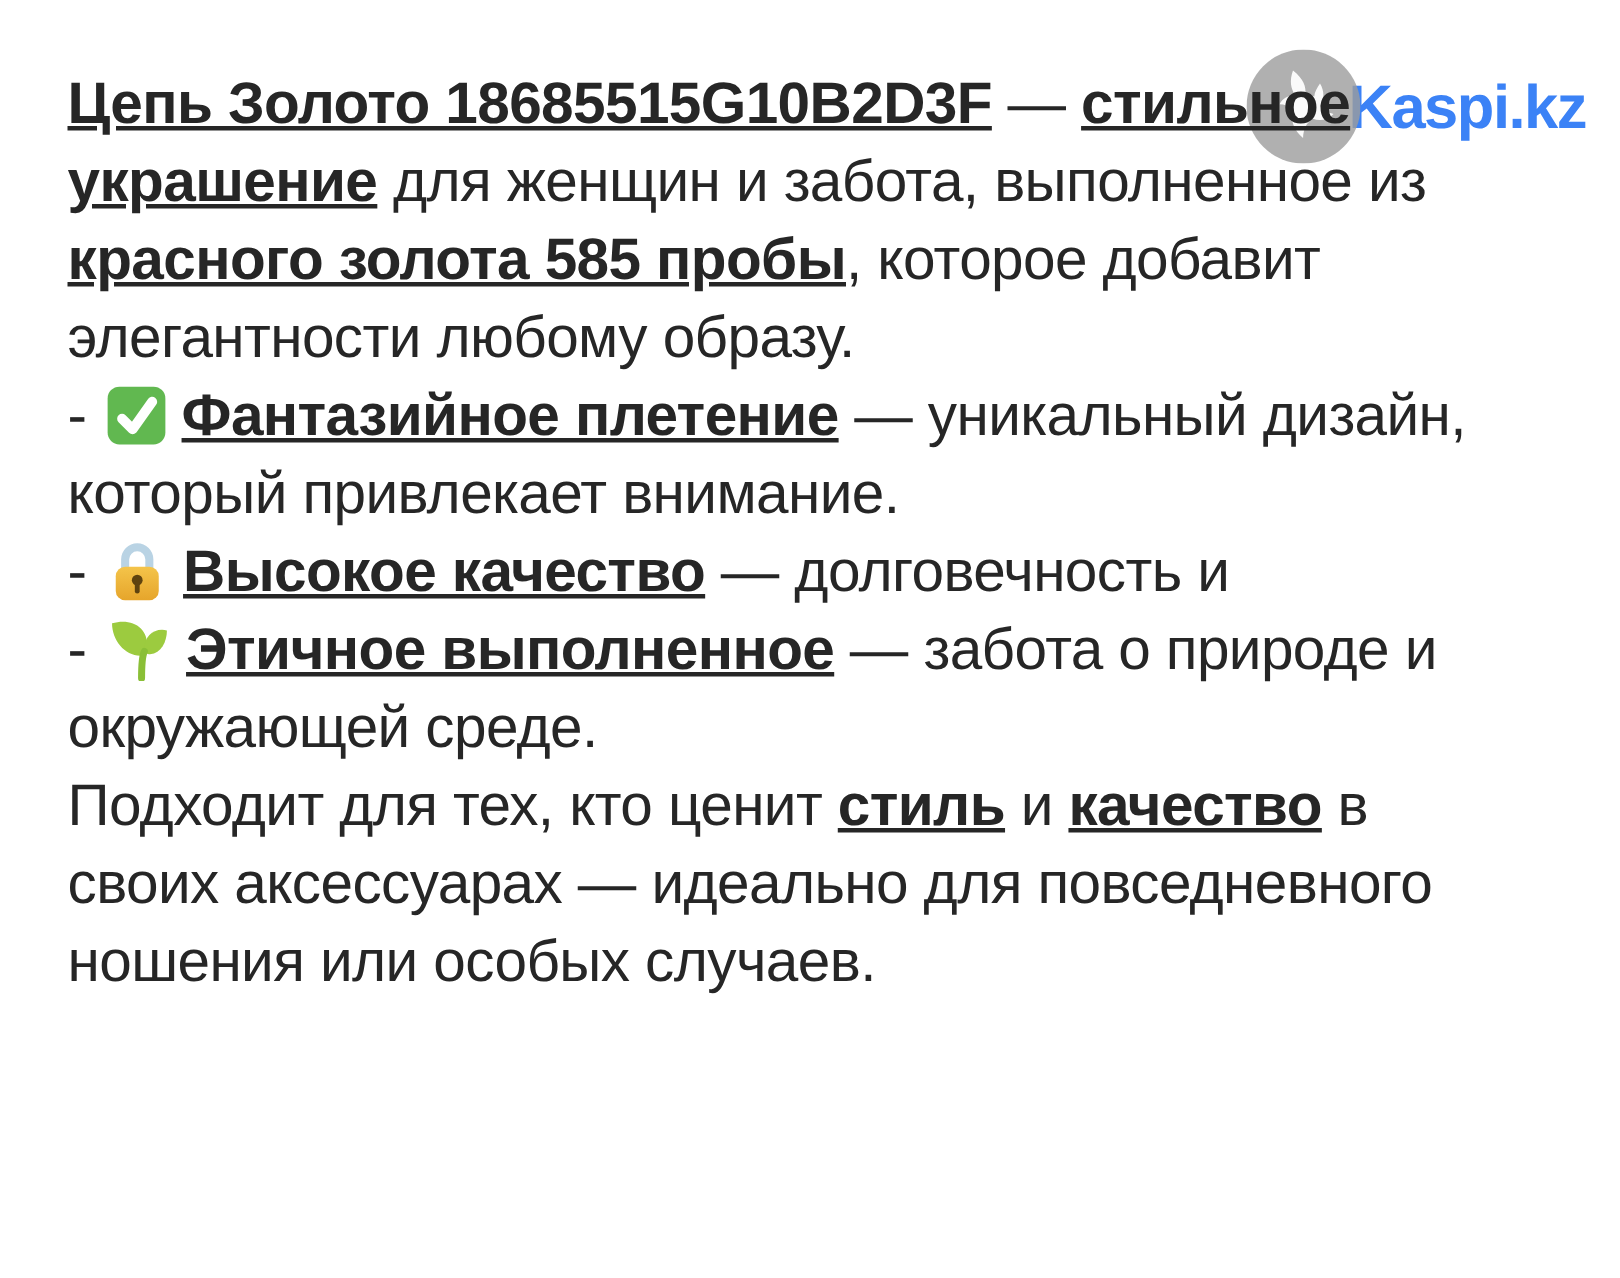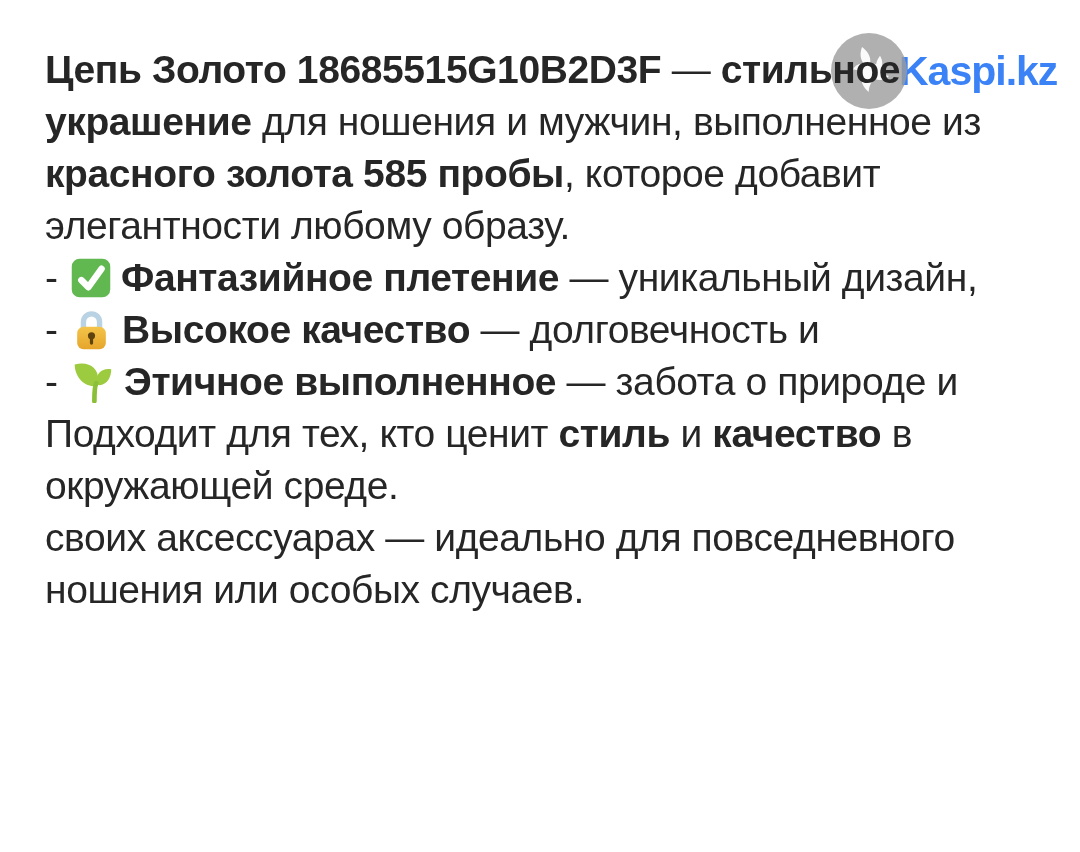--- a/index.html
+++ b/index.html
@@ -22,21 +22,21 @@
     color:#8e8e8e;margin-left:-8px;white-space:nowrap;
   }
   
   .description{
     position:absolute;left:45px;top:44px;width:1005px;
     z-index:1;
     font-size:39px;line-height:52px;letter-spacing:-0.4px;
     color:#262626;
   }
   .line{white-space:nowrap;height:52px;}
-  .b{font-weight:700;}
+  .b{font-weight:700;text-decoration:underline;}
   .emoji{display:inline-block;vertical-align:-8px;margin:0 9px 0 2px;line-height:0;}
   .emoji svg{width:42px;height:42px;display:inline-block;}
   .emoji.sparkles{margin-left:0;}
   .emoji.sparkles svg{width:46px;height:46px;}
   .emoji.seedling svg{width:45px;height:45px;}
   .emoji.lock svg{width:43px;height:43px;}
 </style>
 </head>
 <body>
 
@@ -47,29 +47,30 @@
       <svg viewBox="0 0 76 76" aria-hidden="true">
         <circle cx="38" cy="38" r="38" fill="#9d9d9d"></circle>
         <path fill="#ffffff" opacity="0.95" d="M31 14 c-2.5 7 -1.5 12 1.5 16.5 c-4.5 0 -8.5 2 -10.5 6 c3.2 0 6.2 1 8.2 3 c-1 8 1.5 14.5 7.5 19.5 c0.3 -6 2.3 -10 6.3 -13 c5 2 10 1 14 -3 c-4 -1 -7 -2.3 -9 -5.3 c3 -5 3 -10 0 -15 c-2 3 -3.6 5.6 -3.8 8.6 c-2 -1 -4 -1 -6 -0.6 c0.8 -6 -1.2 -11.2 -8.2 -16.7 z"></path>
       </svg>
     </span>
     <span class="brand" style="color: #3b82f6;">Kaspi.kz</span>
   </div>
 
   <div class="description" style="color: rgb(38, 38, 38);">
       <div class="line"><span class="b">Цепь Золото 18685515G10B2D3F</span><span> — </span><span class="b">стильное</span></div>
-      <div class="line"><span class="b">украшение</span><span> для ношения и мужчин, выполненное из</span></div>
+      <div class="line"><span class="b">украшение</span><span> для женщин и забота, выполненное из</span></div>
       <div class="line"><span class="b">красного золота 585 пробы</span><span>, которое добавит</span></div>
       <div class="line"><span>элегантности любому образу.</span></div>
       <div class="line"><span>- </span><span class="emoji check">
   <svg viewBox="0 0 48 48" aria-hidden="true">
     <rect x="2" y="2" width="44" height="44" rx="9" fill="#61B850"></rect>
     <path d="M13 26.5 L21 34.5 L36 13.5" stroke="#ffffff" stroke-width="7.5" fill="none" stroke-linecap="round" stroke-linejoin="round"></path>
   </svg>
 </span><span class="b">Фантазийное плетение</span><span> — уникальный дизайн,</span></div>
+      <div class="line"><span>который привлекает внимание.</span></div>
       <div class="line"><span>- </span><span class="emoji lock">
   <svg viewBox="0 0 48 48" aria-hidden="true">
     <defs>
       <linearGradient id="lockbody" x1="0" y1="0" x2="0" y2="1">
         <stop offset="0" stop-color="#F4C44A"></stop>
         <stop offset="1" stop-color="#E6A52B"></stop>
       </linearGradient>
     </defs>
     <path d="M15 26 V15.5 a9 9 0 0 1 18 0 V26" stroke="#B9D3E4" stroke-width="6" fill="none" stroke-linecap="round"></path>
     <rect x="8" y="21" width="32" height="25" rx="7" fill="url(#lockbody)"></rect>
@@ -77,19 +78,19 @@
     <rect x="22.2" y="32" width="3.6" height="9" rx="1.8" fill="#5F430F"></rect>
   </svg>
 </span><span class="b">Высокое качество</span><span> — долговечность и</span></div>
       <div class="line"><span>- </span><span class="emoji seedling">
   <svg viewBox="0 0 48 48" aria-hidden="true">
     <path fill="#9CCB3F" d="M5 7 C19 3 31 10 30 24 C30 28 28 30 25 30 C14 30 5 19 5 7 Z"></path>
     <path fill="#9CCB3F" d="M44 12 C35 10 28 16 28 25 C28 28 30 29 32 29 C40 28 44 20 44 12 Z"></path>
     <path d="M26 46 C26 38 26 31 28 27" stroke="#8ABF37" stroke-width="5" fill="none" stroke-linecap="round"></path>
   </svg>
 </span><span class="b">Этичное выполненное</span><span> — забота о природе и</span></div>
+      <div class="line"><span>окружающей среде.</span></div>
       <div class="line"><span>Подходит для тех, кто ценит </span><span class="b">стиль</span><span> и </span><span class="b">качество</span><span> в</span></div>
-      <div class="line"><span>окружающей среде.</span></div>
       <div class="line"><span>своих аксессуарах — идеально для повседневного</span></div>
       <div class="line"><span>ношения или особых случаев.</span></div>
     </div>
 
 </div>
 
 </body></html>

